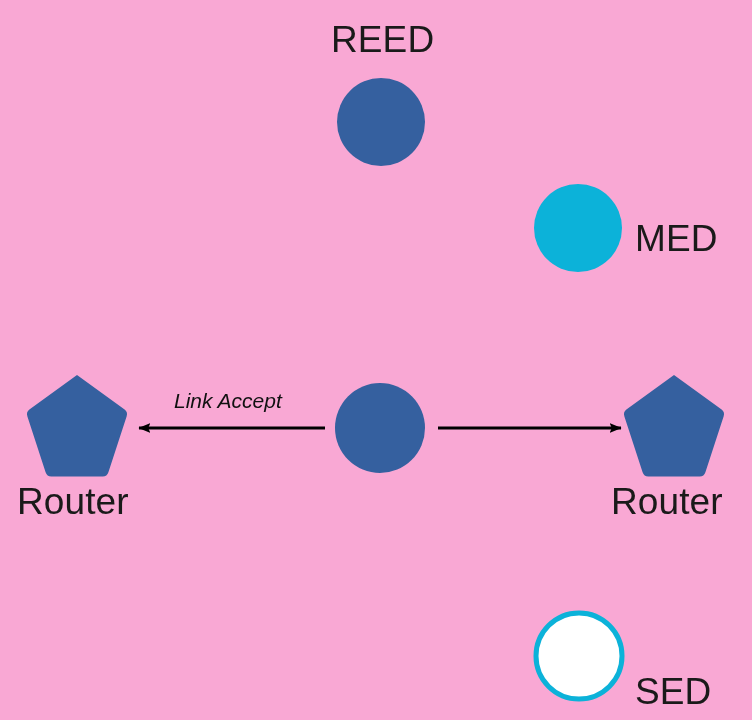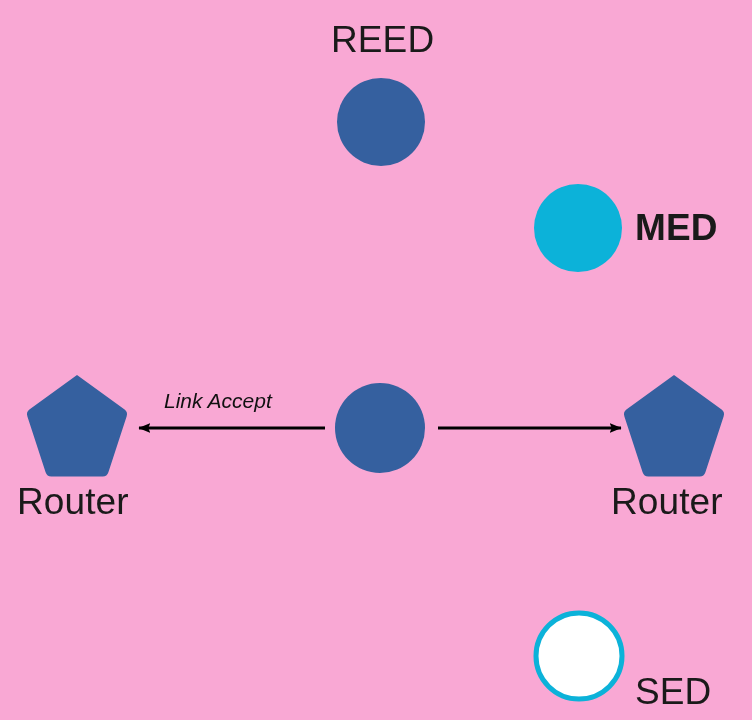--- a/index.html
+++ b/index.html
@@ -42,25 +42,25 @@
     color: #111111;
     font-family: "Liberation Sans", sans-serif;
     font-size: 21px;
     font-style: italic;
     font-weight: 400;
     line-height: 1;
     white-space: nowrap;
   }
   
   .lbl-reed   { left: 331px; top: 21px; }
-  .lbl-med    { left: 635px; top: 209px; font-weight: bold; }
+  .lbl-med    { left: 635px; top: 220px; }
   .lbl-router-left  { left: 17px;  top: 483px; }
   .lbl-router-right { left: 611px; top: 483px; }
   .lbl-sed    { left: 635px; top: 673px; }
-  .lbl-link-accept { left: 164px; top: 390px; }
+  .lbl-link-accept { left: 174px; top: 390px; }
 </style>
 </head>
 <body>
 
 <div id="diagram-canvas">
 
   <svg id="topology-svg" viewBox="0 0 752 720" xmlns="http://www.w3.org/2000/svg">
     <defs>
       <marker id="arrow-right" viewBox="0 0 12 10" refX="11.4" refY="5" markerWidth="12" markerHeight="10" orient="auto-start-reverse" markerUnits="userSpaceOnUse">
         <path d="M 0 0.2 L 12 5 L 0 9.8 L 2.2 5 Z" fill="#000000"></path>

